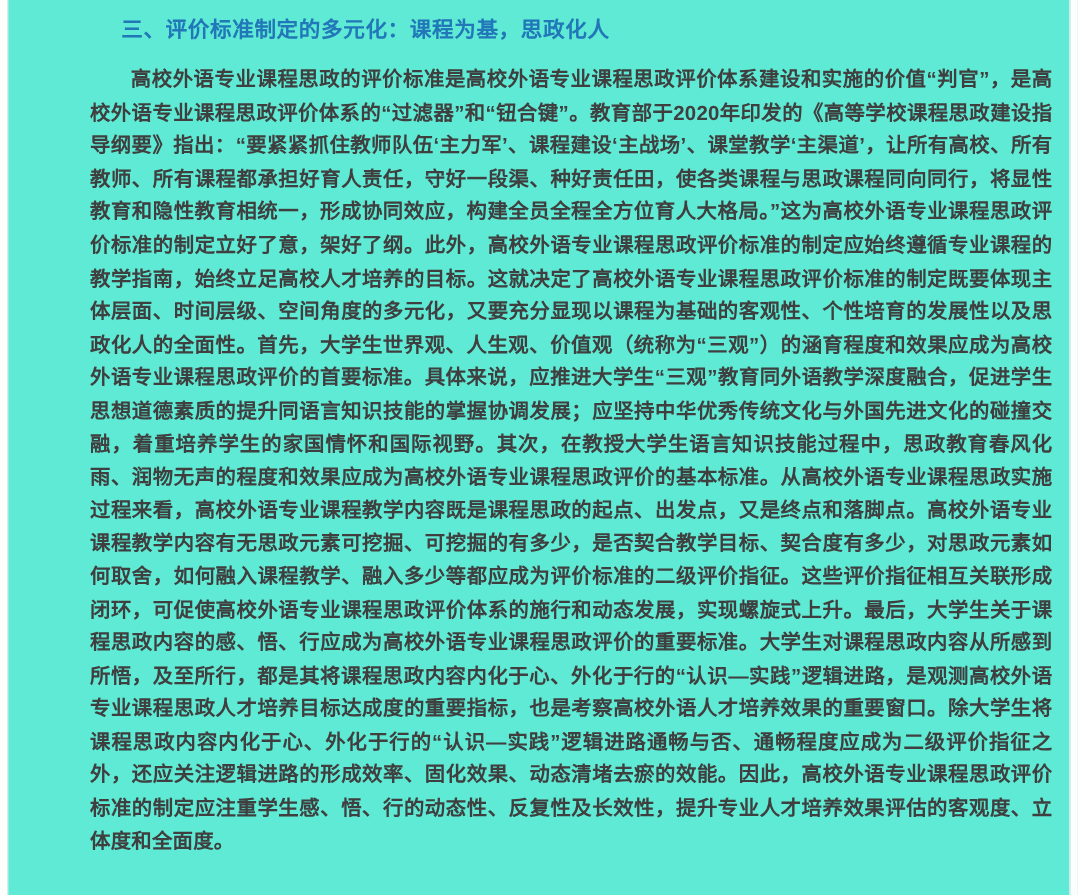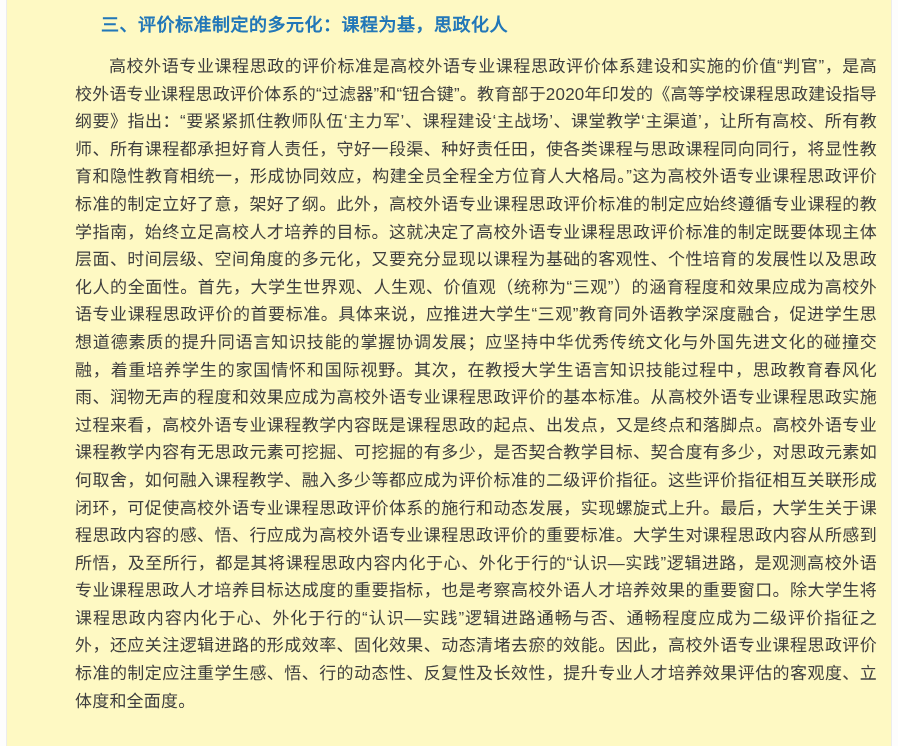--- a/index.html
+++ b/index.html
@@ -6,21 +6,21 @@
     margin: 0;
     padding: 0;
     background: #fdfdfd;
     font-family: "Liberation Sans", "DejaVu Sans", sans-serif;
   }
   .page {
     box-sizing: border-box;
     margin-left: 6px;
     width: 886px;
     min-height: 746px;
-    background: #fef9c3;
+    background: #5eead4;
     border-left: 1px solid #ececec;
     border-right: 1px solid #ececec;
     overflow: hidden;
   }
   .heading {
     margin: 13px 20px 0 94px;
     font-size: 18px;
     font-weight: bold;
     letter-spacing: 0.5px;
     color: #2277b8;
@@ -29,20 +29,21 @@
   .body-text {
     margin: 16px 14px 20px 68px;
     font-size: 17px;
     line-height: 27.6px;
     color: #3f3f3f;
     text-align: justify;
     text-justify: inter-ideograph;
     text-indent: 2em;
     letter-spacing: 0.2px;
     word-break: break-all;
+    font-weight: bold;
   }
 </style>
 </head>
 <body>
 
 <div class="page">
   <h3 class="heading">三、评价标准制定的多元化：课程为基，思政化人</h3>
   <p class="body-text">高校外语专业课程思政的评价标准是高校外语专业课程思政评价体系建设和实施的价值“判官”，是高校外语专业课程思政评价体系的“过滤器”和“钮合键”。教育部于2020年印发的《高等学校课程思政建设指导纲要》指出：“要紧紧抓住教师队伍‘主力军’、课程建设‘主战场’、课堂教学‘主渠道’，让所有高校、所有教师、所有课程都承担好育人责任，守好一段渠、种好责任田，使各类课程与思政课程同向同行，将显性教育和隐性教育相统一，形成协同效应，构建全员全程全方位育人大格局。”这为高校外语专业课程思政评价标准的制定立好了意，架好了纲。此外，高校外语专业课程思政评价标准的制定应始终遵循专业课程的教学指南，始终立足高校人才培养的目标。这就决定了高校外语专业课程思政评价标准的制定既要体现主体层面、时间层级、空间角度的多元化，又要充分显现以课程为基础的客观性、个性培育的发展性以及思政化人的全面性。首先，大学生世界观、人生观、价值观（统称为“三观”）的涵育程度和效果应成为高校外语专业课程思政评价的首要标准。具体来说，应推进大学生“三观”教育同外语教学深度融合，促进学生思想道德素质的提升同语言知识技能的掌握协调发展；应坚持中华优秀传统文化与外国先进文化的碰撞交融，着重培养学生的家国情怀和国际视野。其次，在教授大学生语言知识技能过程中，思政教育春风化雨、润物无声的程度和效果应成为高校外语专业课程思政评价的基本标准。从高校外语专业课程思政实施过程来看，高校外语专业课程教学内容既是课程思政的起点、出发点，又是终点和落脚点。高校外语专业课程教学内容有无思政元素可挖掘、可挖掘的有多少，是否契合教学目标、契合度有多少，对思政元素如何取舍，如何融入课程教学、融入多少等都应成为评价标准的二级评价指征。这些评价指征相互关联形成闭环，可促使高校外语专业课程思政评价体系的施行和动态发展，实现螺旋式上升。最后，大学生关于课程思政内容的感、悟、行应成为高校外语专业课程思政评价的重要标准。大学生对课程思政内容从所感到所悟，及至所行，都是其将课程思政内容内化于心、外化于行的“认识—实践”逻辑进路，是观测高校外语专业课程思政人才培养目标达成度的重要指标，也是考察高校外语人才培养效果的重要窗口。除大学生将课程思政内容内化于心、外化于行的“认识—实践”逻辑进路通畅与否、通畅程度应成为二级评价指征之外，还应关注逻辑进路的形成效率、固化效果、动态清堵去瘀的效能。因此，高校外语专业课程思政评价标准的制定应注重学生感、悟、行的动态性、反复性及长效性，提升专业人才培养效果评估的客观度、立体度和全面度。</p>
 </div>
 

